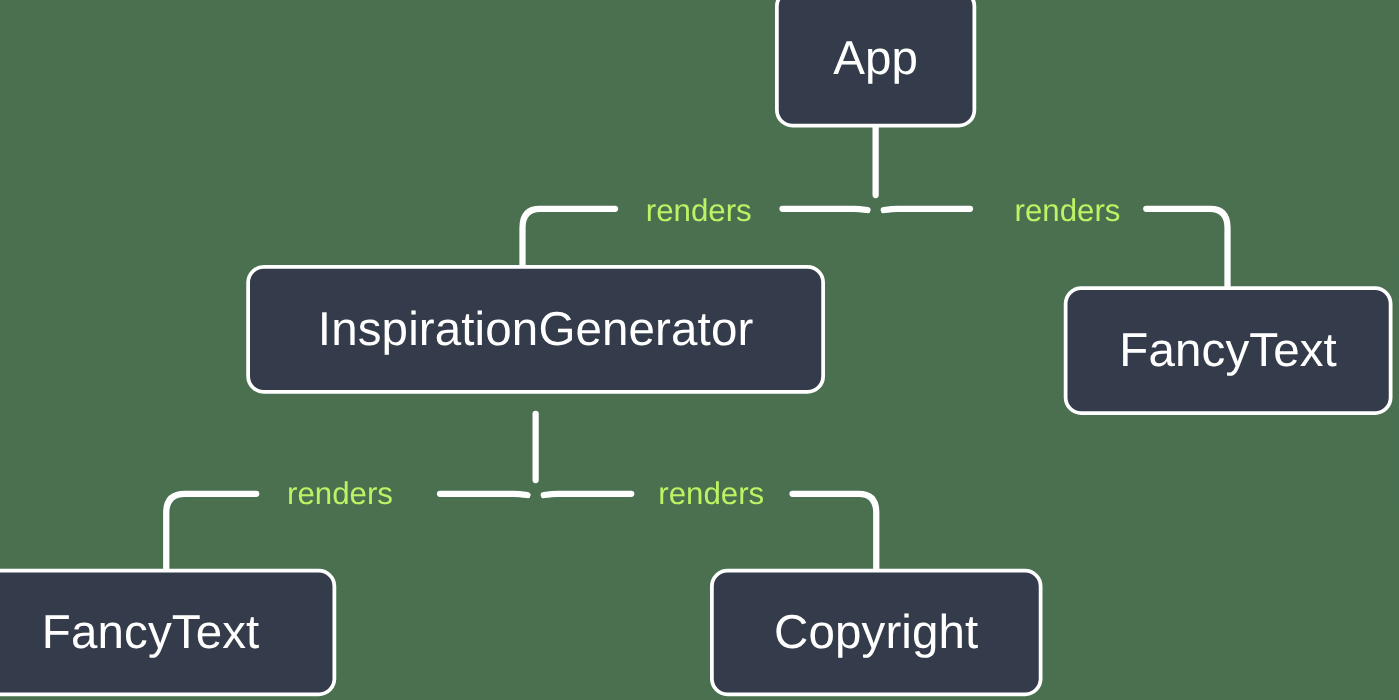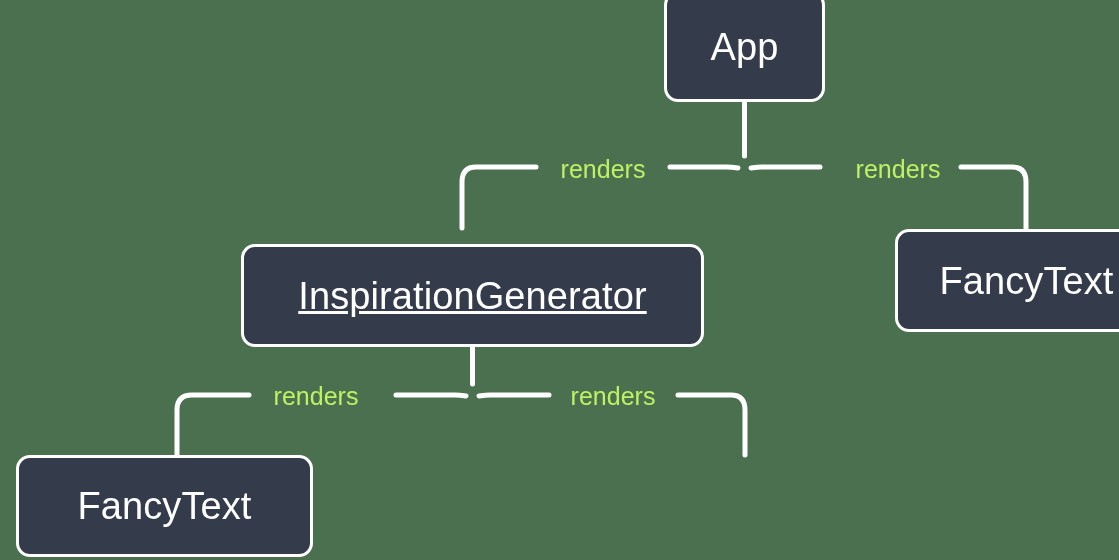--- a/index.html
+++ b/index.html
@@ -10,21 +10,20 @@
     width: 1119px;
     height: 560px;
     background: #4a7050;
     font-family: "Liberation Sans", sans-serif;
     overflow: hidden;
   }
   #diagram {
     position: relative;
     width: 1040px;
     height: 560px;
-    margin-left: 44px;
   }
   #edges {
     position: absolute;
     top: 0;
     left: 0;
     width: 1119px;
     height: 560px;
   }
   .node {
     position: absolute;
@@ -48,21 +47,21 @@
     color: #bef264;
     font-size: 25px;
     font-weight: 500;
     line-height: 1;
     white-space: nowrap;
     transform: translate(-50%, -50%);
   }
 
   
   #node-app        { left: 620px; top: -9px;  width: 161px; height: 111px; }
-  #node-inspgen    { left: 197px; top: 244px; width: 463px; height: 103px; text-decoration: underline; }
+  #node-inspgen    { left: 197px; top: 212px; width: 463px; height: 103px; }
   #node-fancy-r    { left: 851px; top: 229px; width: 263px; height: 103px; }
   #node-fancy-b    { left: -28px; top: 455px; width: 297px; height: 102px; }
   #node-copyright  { left: 568px; top: 455px; width: 266px; height: 102px; }
 
   
   #label-renders-1 { left: 559px; top: 169px; }
   #label-renders-2 { left: 854px; top: 169px; }
   #label-renders-3 { left: 272px; top: 396px; }
   #label-renders-4 { left: 569px; top: 396px; }
 </style>
@@ -101,19 +100,22 @@
   </div>
 
   <div class="node" id="node-fancy-r">
     <span class="node-label">FancyText</span>
   </div>
 
   <div class="node" id="node-fancy-b">
     <span class="node-label">FancyText</span>
   </div>
 
+  <div class="node" id="node-copyright">
+    <span class="node-label">Copyright</span>
+  </div>
 
   <div class="edge-label" id="label-renders-1">renders</div>
   <div class="edge-label" id="label-renders-2">renders</div>
   <div class="edge-label" id="label-renders-3">renders</div>
   <div class="edge-label" id="label-renders-4">renders</div>
 
 </div>
 
 </body></html>

